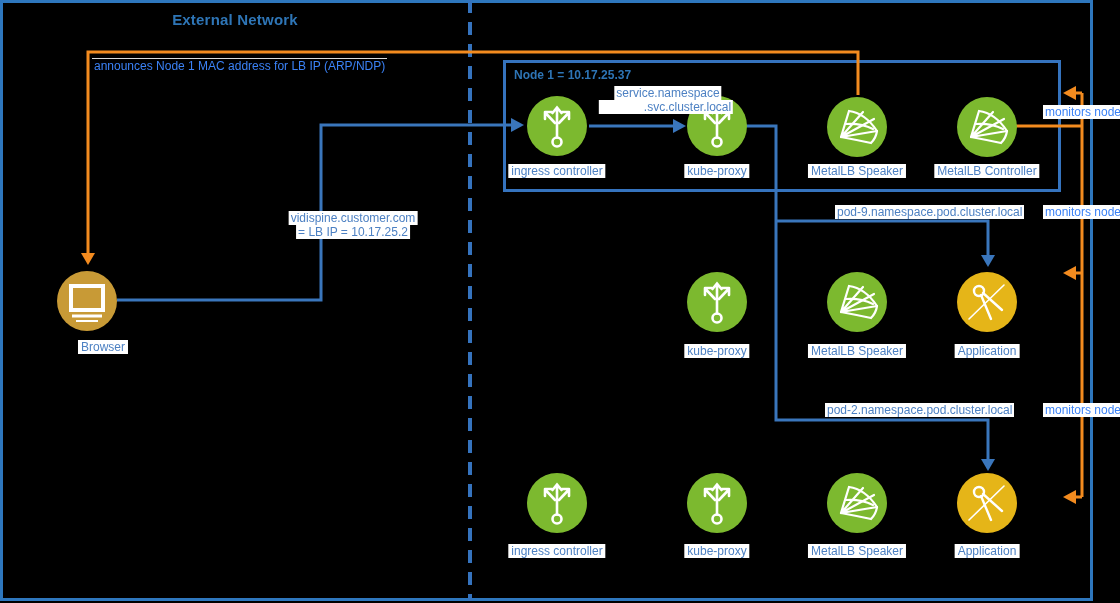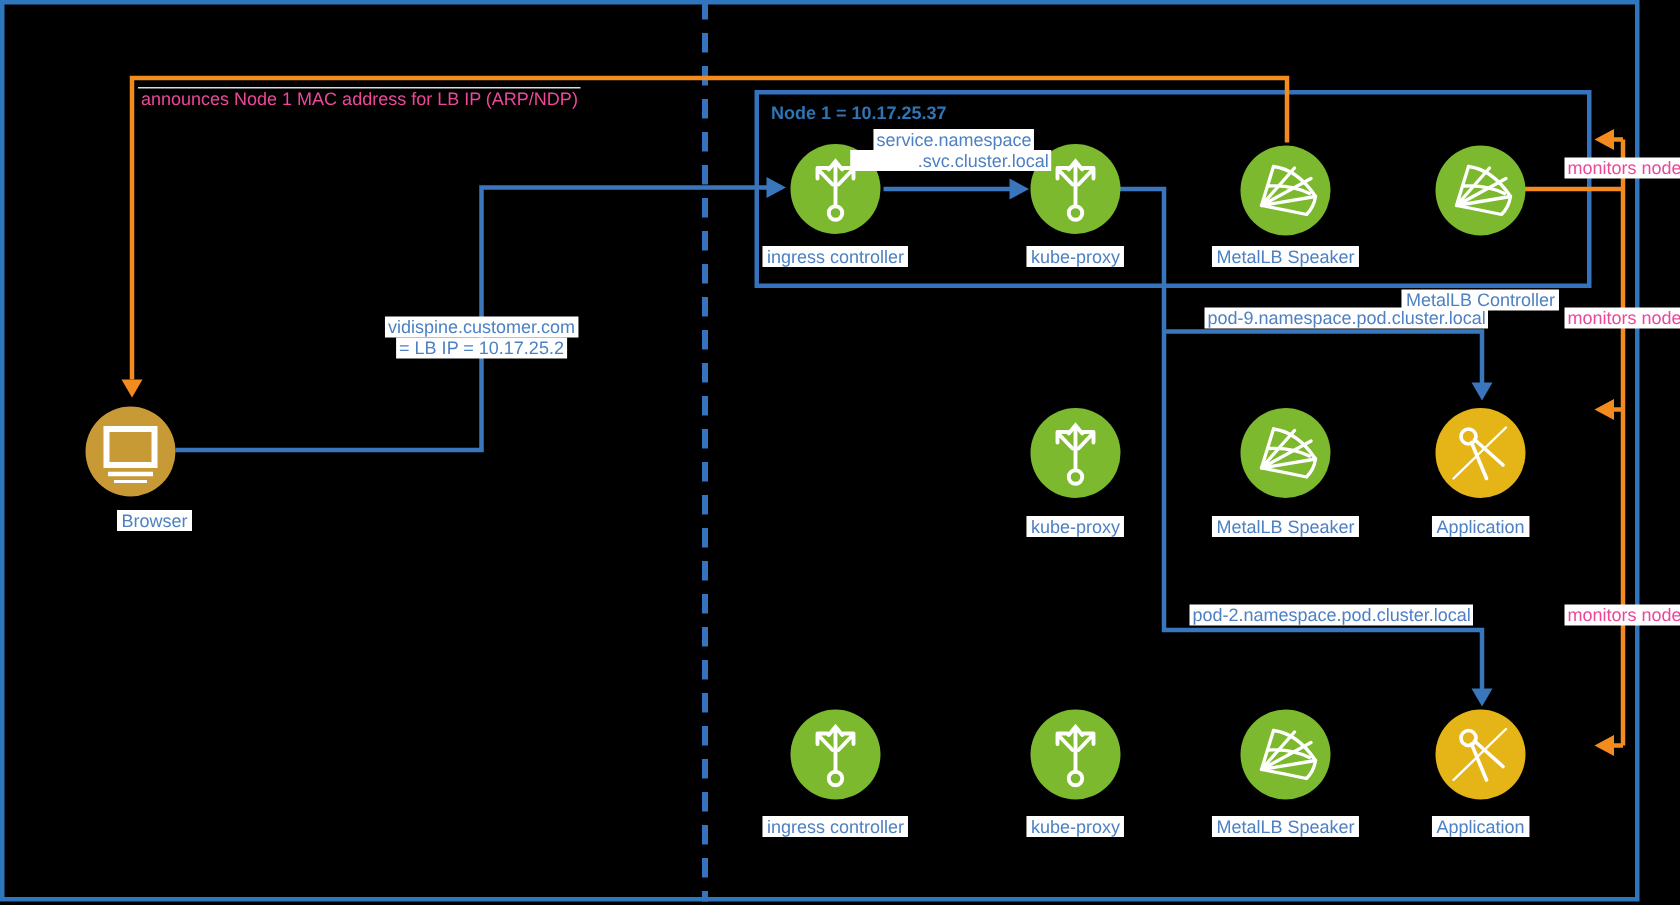--- a/index.html
+++ b/index.html
@@ -26,33 +26,34 @@
   .yellow { background:#E5B518; }
   .clabel {
     position:absolute; transform:translateX(-50%); background:#fff;
     color:#4D81C3; font-size:12px; line-height:14px; padding:0 3px;
     white-space:nowrap;
   }
   .ann {
     position:absolute; font-size:12px; line-height:14px;
     padding:0 2px; white-space:nowrap; background:#fff;
   }
-  .ann.blue   { color:#4D81C3; }
-  .ann.orange { color:#ec4899; }
+  .ann.blue   { color:#4D81C3;margin-left:32px; }
+  .ann.orange { color:#3b82f6; }
   .ann.nobg   { background:transparent; border-top:1px solid rgba(255,255,255,.85); }
   .center { transform:translateX(-50%); }
   svg.overlay { position:absolute; left:0; top:0; }
 </style>
 </head>
 <body>
 
 <div id="canvas">
 
   <div class="frame"></div>
 
+  <div class="region-title" style="left:0;width:470px;">External Network</div>
 
   <div class="nodebox" style="left:503px;top:60px;width:552px;height:126px;">
     <div class="node-title">Node 1 = 10.17.25.37</div>
   </div>
 
   <svg class="overlay" width="1120" height="603" viewBox="0 0 1120 603">
 
     <line x1="470" y1="0" x2="470" y2="601" stroke="#3573BE" stroke-width="4" stroke-dasharray="13 9"></line>
 
     <g stroke="#3A76BC" stroke-width="3" fill="none">
@@ -129,21 +130,21 @@
         <path d="M14,40 L22,14 M14,40 L36,15 M14,40 L47,22 M14,40 L50,34"></path>
         <path d="M22,14 Q38,16 50,34"></path>
         <path d="M19,27 Q34,26 46,32"></path>
         <path d="M14,40 Q30,43 44,46 Q49,41 50,34"></path>
       </g>
     </svg>
   </div>
   <div class="clabel" style="left:557px;top:164px;">ingress controller</div>
   <div class="clabel" style="left:717px;top:164px;">kube-proxy</div>
   <div class="clabel" style="left:857px;top:164px;">MetalLB Speaker</div>
-  <div class="clabel" style="left:987px;top:164px;margin-top:29px;">MetalLB Controller</div>
+  <div class="clabel" style="left:987px;top:164px;">MetalLB Controller</div>
 
   <div class="circle green" style="left:687px;top:272px;">
     <svg viewBox="0 0 60 60" width="60" height="60">
       <g stroke="#fff" stroke-width="2.6" fill="none" stroke-linecap="round">
         <circle cx="30" cy="46" r="4.5"></circle>
         <path d="M30,41.5 V12 M25.5,17 L30,11.5 L34.5,17"></path>
         <path d="M28,27 L18,16.5 M18,16 V23 M18,16 H25"></path>
         <path d="M32,27 L42,16.5 M42,16 V23 M42,16 H35"></path>
       </g>
     </svg>

